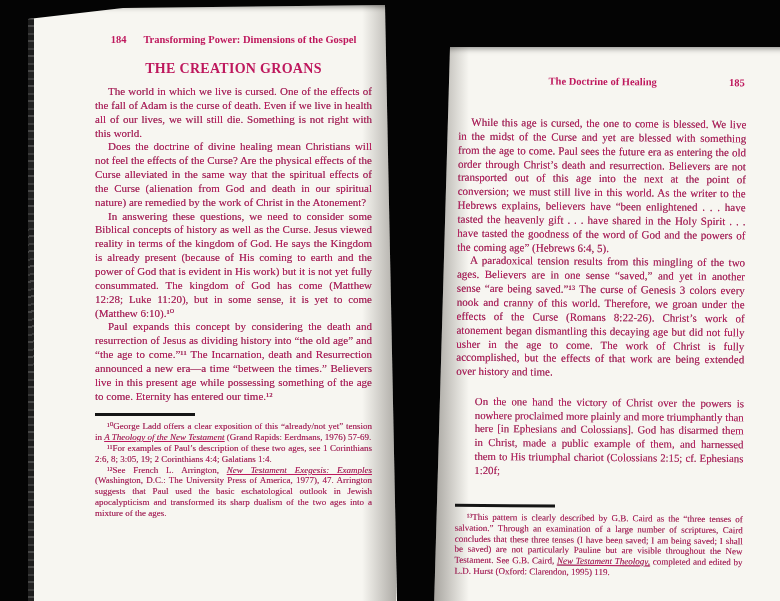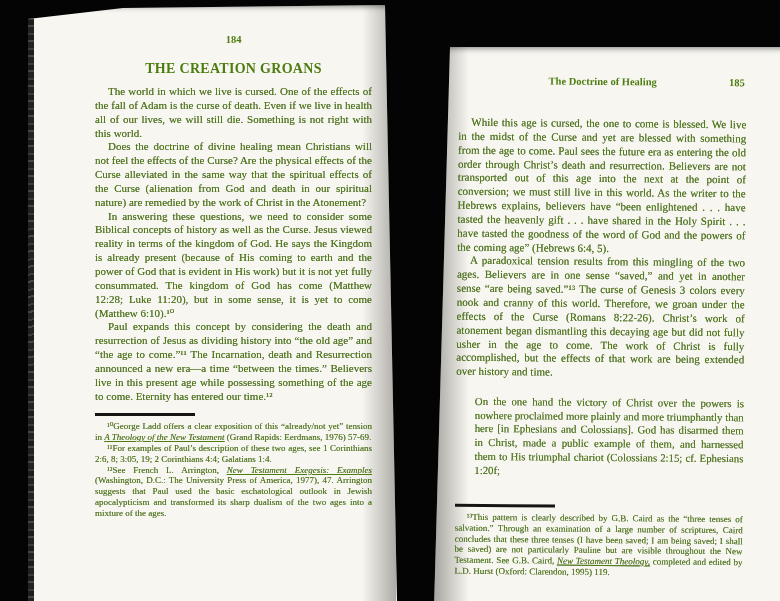--- a/index.html
+++ b/index.html
@@ -6,21 +6,21 @@
     margin: 0; padding: 0;
     width: 780px; height: 601px;
     background: #000;
     overflow: hidden;
   }
   .stage {
     position: relative;
     width: 780px; height: 601px;
     background: #040404;
     font-family: "Liberation Serif", "DejaVu Serif", serif;
-    color: #4d7c0f;
+    color: #be185d;
   }
   .page {
     position: absolute;
     top: 5px; height: 596px;
     background: #f7f6f1;
   }
   .page.left {
     left: 28px; width: 372px;
     clip-path: polygon(0 14px, 95px 3px, 357px 0, 369px 596px, 0 596px);
     box-shadow: inset 0 4px 6px -3px rgba(0,0,0,.55);
@@ -101,20 +101,21 @@
 
 <div class="stage">
 
   <div class="page left">
     <div class="scan-edge"></div>
     <div class="gutter-shade-left"></div>
     <div class="content">
 
       <div class="header-row">
         <span class="pnum">184</span>
+        <span class="rhead">Transforming Power: Dimensions of the Gospel</span>
       </div>
 
       <div class="section-heading">THE CREATION GROANS</div>
 
       <div class="body-block">
         <p>The world in which we live is cursed. One of the effects of the fall of Adam is the curse of death. Even if we live in health all of our lives, we will still die. Something is not right with this world.</p>
         <p>Does the doctrine of divine healing mean Christians will not feel the effects of the Curse? Are the physical effects of the Curse alleviated in the same way that the spiritual effects of the Curse (alienation from God and death in our spiritual nature) are remedied by the work of Christ in the Atonement?</p>
         <p>In answering these questions, we need to consider some Biblical concepts of history as well as the Curse. Jesus viewed reality in terms of the kingdom of God. He says the Kingdom is already present (because of His coming to earth and the power of God that is evident in His work) but it is not yet fully consummated. The kingdom of God has come (Matthew 12:28; Luke 11:20), but in some sense, it is yet to come (Matthew 6:10).¹⁰</p>
         <p>Paul expands this concept by considering the death and resurrection of Jesus as dividing history into “the old age” and “the age to come.”¹¹ The Incarnation, death and Resurrection announced a new era—a time “between the times.” Believers live in this present age while possessing something of the age to come. Eternity has entered our time.¹²</p>
       </div>

